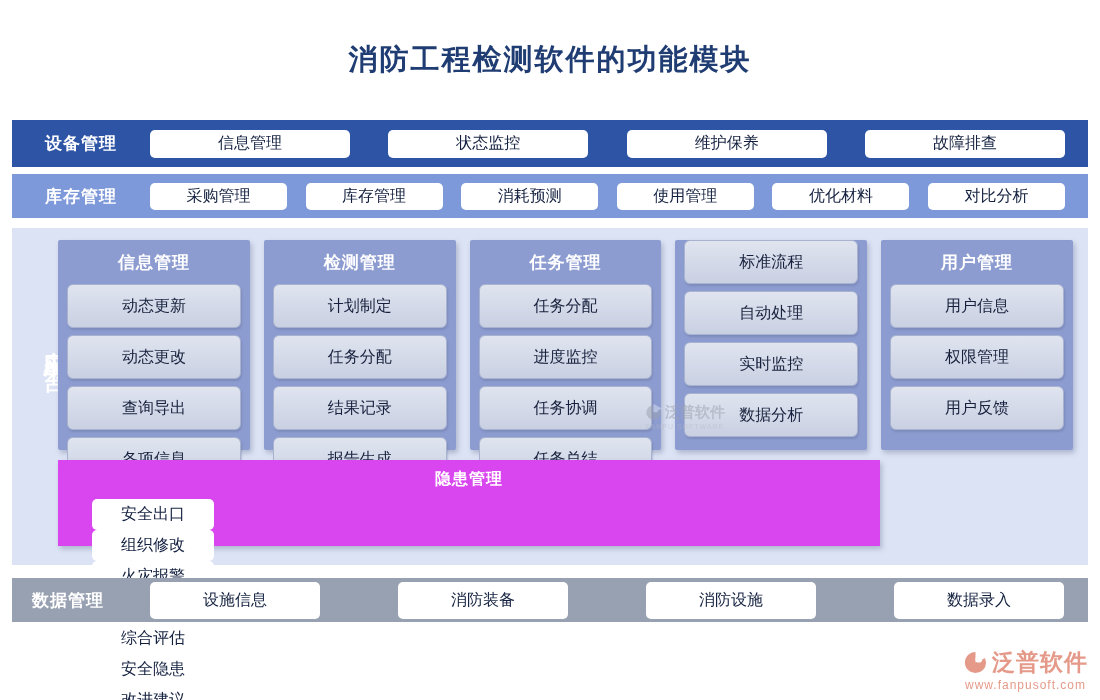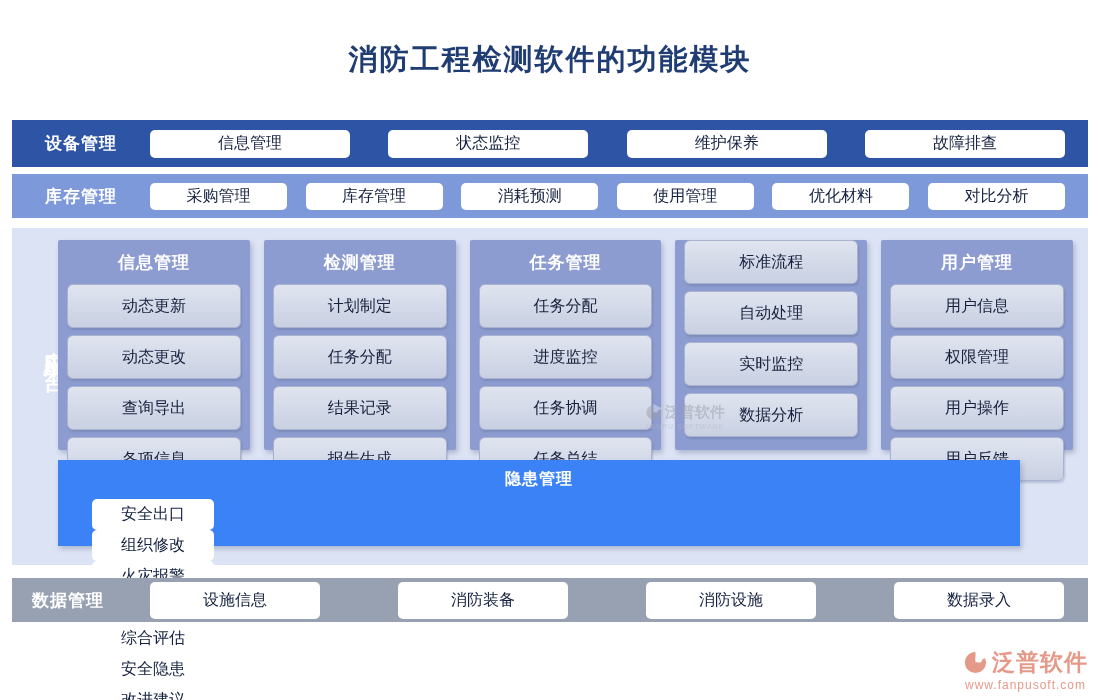--- a/index.html
+++ b/index.html
@@ -41,22 +41,22 @@
   .col-header { height:44px; line-height:46px; text-align:center; color:#ffffff; font-weight:bold; font-size:17px; letter-spacing:1px; }
   .panel-btn {
     height:44px; margin-bottom:7px; border-radius:6px;
     background:linear-gradient(#dfe4ef,#c9d0e2); border:1px solid #a9b3d0;
     display:flex; align-items:center; justify-content:center;
     font-size:16px; color:#17213d; cursor:pointer; white-space:nowrap;
     box-shadow:1px 2px 2px rgba(80,90,130,.25);
   }
   
   .hazard {
-    position:absolute; left:46px; top:232px; width:962px; height:86px;
-    background:#3b82f6; box-shadow:2px 3px 5px rgba(90,100,140,.35);
+    position:absolute; left:46px; top:232px; width:822px; height:86px;
+    background:#d946ef; box-shadow:2px 3px 5px rgba(90,100,140,.35);
   }
   .hazard-header { text-align:center; color:#ffffff; font-weight:bold; font-size:16px; padding-top:9px; letter-spacing:1px; }
   .hazard-items { display:flex; justify-content:space-between; padding:9px 34px 0;flex-direction:column; }
   .hazard .btn { width:122px; height:31px; }
 
   
   .band3 { top:578px; height:44px; background:#98a1b1; }
   .band3 .band-label { width:112px; }
   .band3 .band-items { padding-left:26px; padding-right:24px; }
   .band3 .btn { width:170px; height:37px; }
@@ -136,21 +136,20 @@
         <div class="panel-btn">标准流程</div>
         <div class="panel-btn">自动处理</div>
         <div class="panel-btn">实时监控</div>
         <div class="panel-btn">数据分析</div>
       </div>
 
       <div class="col">
         <div class="col-header">用户管理</div>
         <div class="panel-btn">用户信息</div>
         <div class="panel-btn">权限管理</div>
-        <div class="panel-btn">用户操作</div>
         <div class="panel-btn">用户反馈</div>
       </div>
 
 
     </div>
 
     <div class="wm-inner">
       <div class="wm-inner-row">
         <svg width="17" height="17" viewBox="0 0 26 26">
           <circle cx="13" cy="13" r="11" fill="#9ba0ae"></circle>

